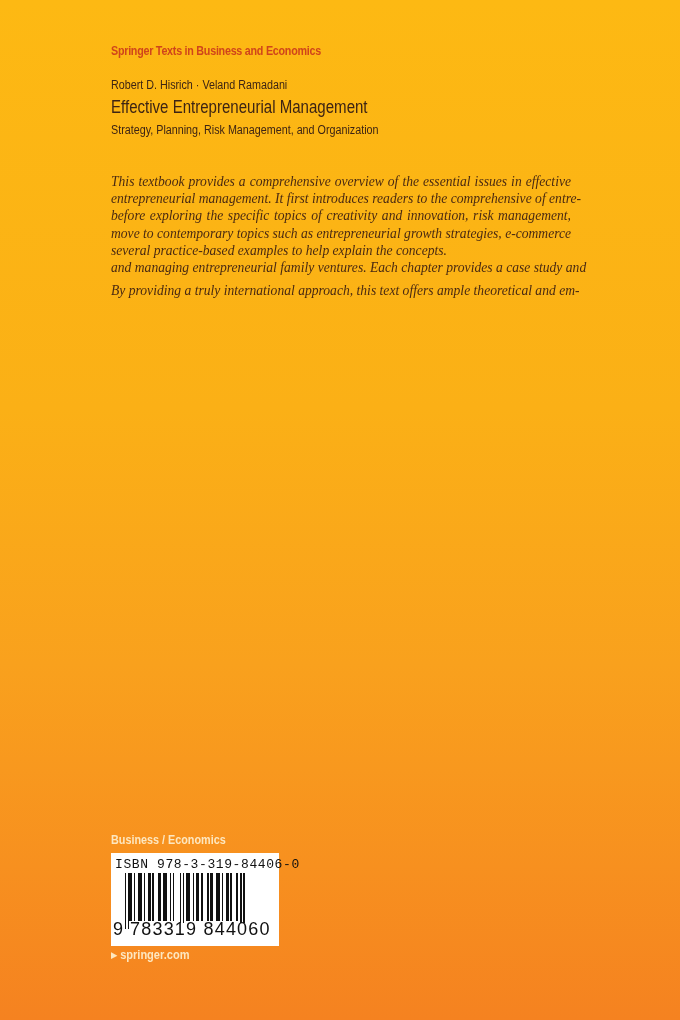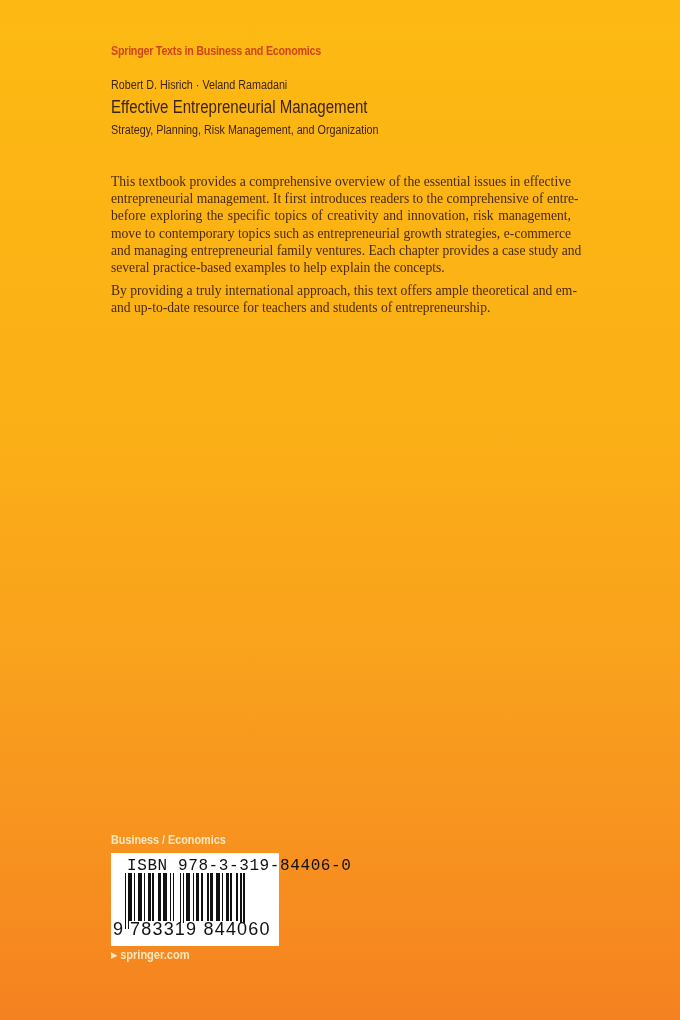--- a/index.html
+++ b/index.html
@@ -73,20 +73,21 @@
     .blurb p {
       margin: 0 0 6px 0;
       text-align: justify;
       text-align-last: left;
     }
     .blurb .line {
       display: block;
       white-space: nowrap;
       text-align: justify;
       text-align-last: justify;
+      font-style: italic;
     }
     .blurb .line.last {
       text-align-last: left;
     }
     .category {
       position: absolute;
       left: 111px;
       top: 833px;
       font-family: "Liberation Sans", "DejaVu Sans", sans-serif;
       font-size: 12px;
@@ -99,25 +100,25 @@
     .barcode-box {
       position: absolute;
       left: 111px;
       top: 853px;
       width: 168px;
       height: 93px;
       background: #ffffff;
     }
     .isbn-text {
       position: absolute;
-      left: 16px;
+      left: 4px;
       top: 4px;
       width: 160px;
       font-family: "Liberation Mono", "DejaVu Sans Mono", monospace;
-      font-size: 16px;
+      font-size: 13px;
       color: #111;
       letter-spacing: 0.6px;
       white-space: nowrap;
     }
     .bars {
       position: absolute;
       left: 14px;
       top: 20px;
       width: 150px;
       height: 56px;
@@ -186,26 +187,25 @@
   <div class="authors">Robert D. Hisrich · Veland Ramadani</div>
   <div class="title">Effective Entrepreneurial Management</div>
   <div class="subtitle">Strategy, Planning, Risk Management, and Organization</div>
 
   <div class="blurb">
     <p>
       <span class="line">This textbook provides a comprehensive overview of the essential issues in effective</span>
       <span class="line">entrepreneurial management. It first introduces readers to the comprehensive of entre-</span>
       <span class="line">before exploring the specific topics of creativity and innovation, risk management,</span>
       <span class="line">move to contemporary topics such as entrepreneurial growth strategies, e-commerce</span>
+      <span class="line last">several practice-based examples to help explain the concepts.</span>
       <span class="line">and managing entrepreneurial family ventures. Each chapter provides a case study and</span>
-      <span class="line last">several practice-based examples to help explain the concepts.</span>
     </p>
     <p>
       <span class="line">By providing a truly international approach, this text offers ample theoretical and em-</span>
-      <span class="line last">and up-to-date resource for teachers and students of entrepreneurship.</span>
     </p>
   </div>
 
   <div class="category">Business / Economics</div>
 
   <div class="barcode-box">
     <div class="isbn-text">ISBN 978-3-319-84406-0</div>
     <div class="bars" id="bars">
         <span class="g" style="width: 1.45px; background: rgb(17, 17, 17);"></span>
         <span class="g" style="width: 1.45px; background: transparent;"></span>

